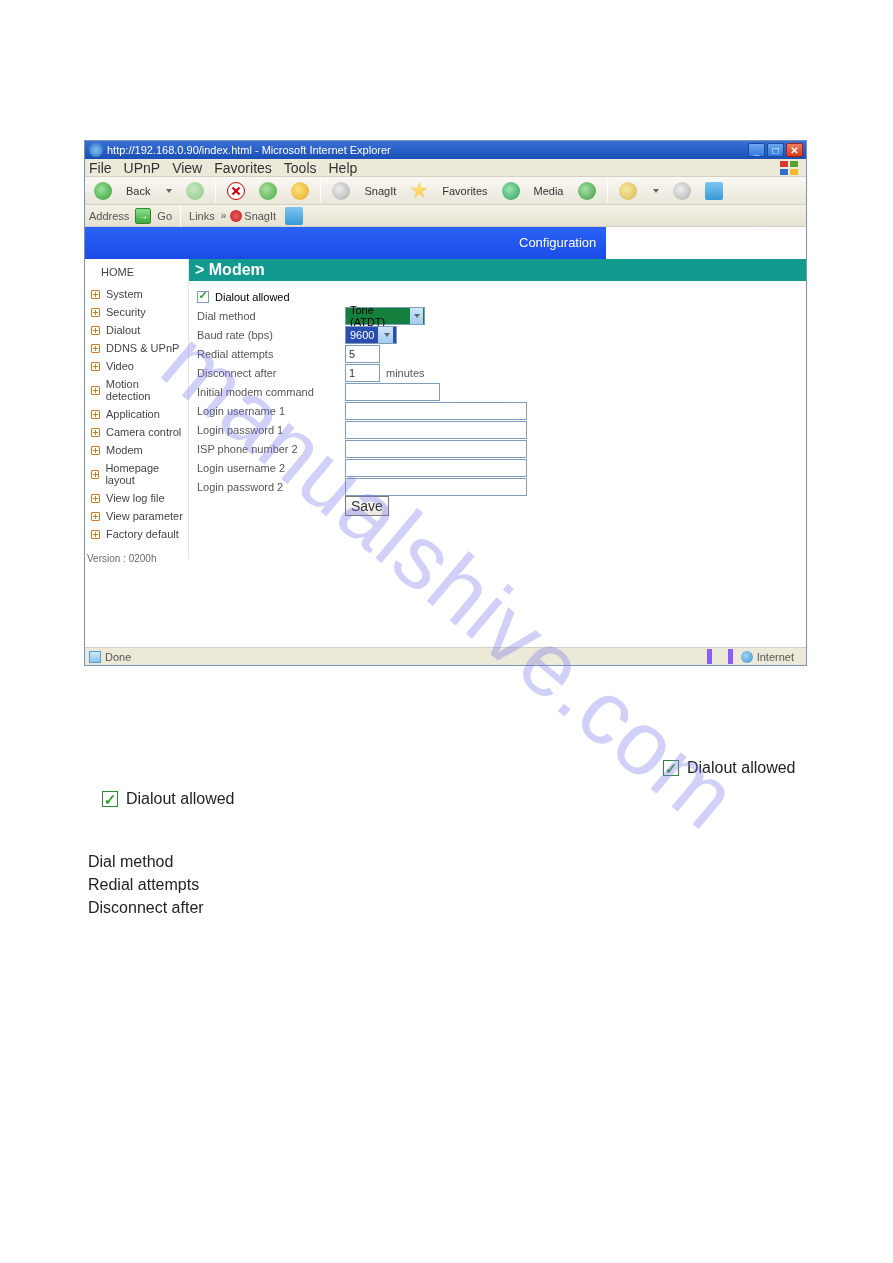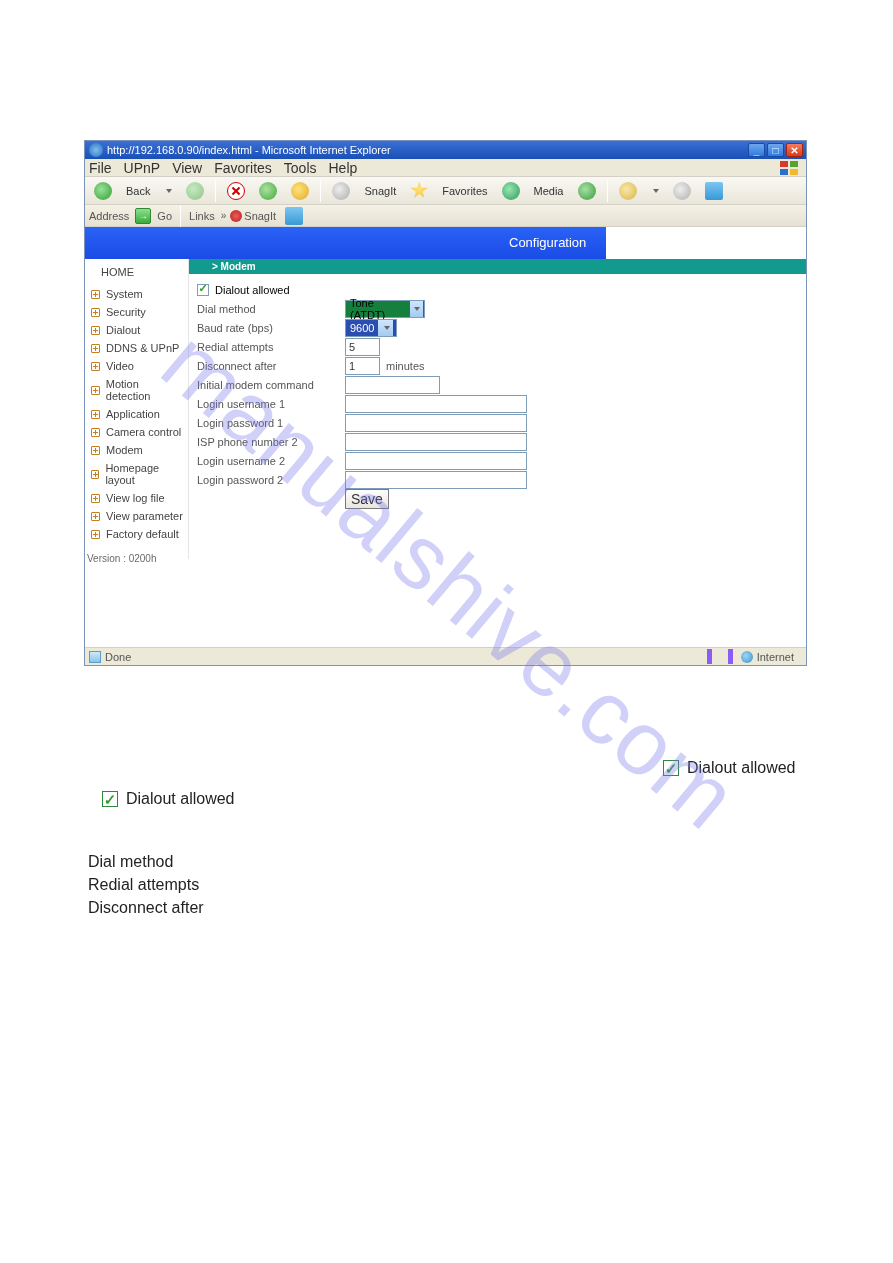--- a/index.html
+++ b/index.html
@@ -46,32 +46,32 @@
   .addr-drop { width:15px;height:16px;background:linear-gradient(to bottom,#cfe6ff,#a3cbf1);border-left:1px solid #7f9db9;display:flex;align-items:center;justify-content:center;}
   .go-btn { width:16px;height:16px;background:linear-gradient(to bottom,#8de08d,#3aaa3a);border:1px solid #2f8a2f;border-radius:2px;display:flex;align-items:center;justify-content:center;color:#fff;font-size:10px;}
   .links { color:#555; margin:0 2px; }
   .chev { font-size:10px; color:#555;}
   .snag { display:flex;align-items:center;gap:2px;}
   .snag .dot { width:12px;height:12px;border-radius:50%;background:radial-gradient(circle,#f25c5c,#b02020);}
 
   
   .viewport { background: #fff; height: 420px; position: relative; }
   .conf-banner { position:absolute; left:0; top:0; width: 521px; height: 32px; background: linear-gradient(to bottom, #2a62f6, #1a4be6); }
-  .conf-title { position:absolute; top:8px; left: 424px; color:#fff; font-size:13px; }
+  .conf-title { position:absolute; top:8px; left: 434px; color:#fff; font-size:13px; }
 
   .sidebar { position:absolute; left:0; top:32px; width:104px; background:#fff; border-right:1px solid #e5e5e5; height: 300px; }
   .sb-home { padding:7px 4px 7px 16px; color:#444; }
   .sb-item { display:flex; align-items:center; gap:6px; padding:3px 4px 3px 6px; color:#444; cursor:pointer; }
   .sb-bullet { width:9px;height:9px;border:1px solid #c77e1f;background:#fff;position:relative;border-radius:1px;}
   .sb-bullet::before{content:"";position:absolute;left:1px;top:3px;width:5px;height:1px;background:#c77e1f;}
   .sb-bullet::after{content:"";position:absolute;left:3px;top:1px;width:1px;height:5px;background:#c77e1f;}
   .sb-version { padding:10px 2px 2px 2px; font-size:10px; color:#6a6a6a; }
 
   .content { position:absolute; left:104px; top:32px; right:0; }
-  .sect-hdr { background:#139a8e; color:#fff; font-weight:bold; padding:2px 23px; font-size:10px; }
+  .sect-hdr { background:#139a8e; color:#fff; font-weight:bold; padding:2px 6px; font-size:16px; }
   .form-area { padding:6px 8px; background:#fff; }
   .row { display:flex; align-items:center; height:19px; margin-bottom:0; }
   .row-lbl { width:148px; color:#555; }
   .chk { width:12px;height:12px;border:1px solid #7f9db9;background:#fff;margin-right:6px;display:flex;align-items:center;justify-content:center;}
   .chk.checked::after{content:"✓";color:#2f9e2f;font-size:11px;font-weight:bold;line-height:1;position:relative;top:-1px;}
   .sel { border:1px solid #7f9db9; background:#15803d; height:18px; display:flex; align-items:center; padding:0 2px 0 4px; font-size:11px; position:relative; }
   .sel .sel-dd { width:15px;height:16px;background:linear-gradient(to bottom,#cfe6ff,#a3cbf1);margin-left:4px;display:flex;align-items:center;justify-content:center;margin-right:-1px;}
   .sel.selhl { background:#2a4db0; color:#fff; }
   .txt { border:1px solid #7f9db9; height:18px; padding:0 3px; background:#fff; font-size:11px; color:#333; display:flex; align-items:center; }
   .w-tone { width:80px; }

